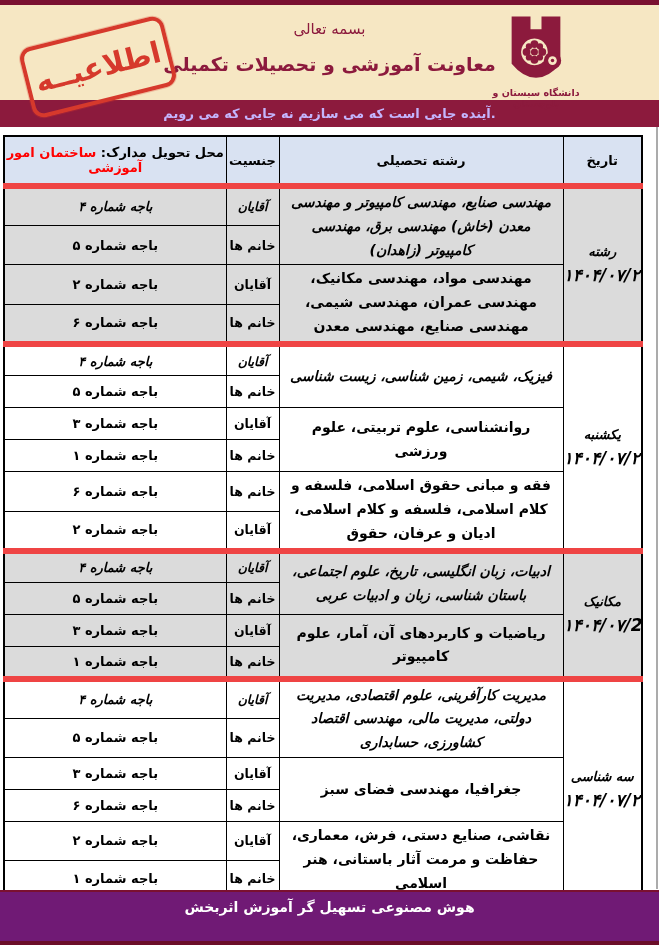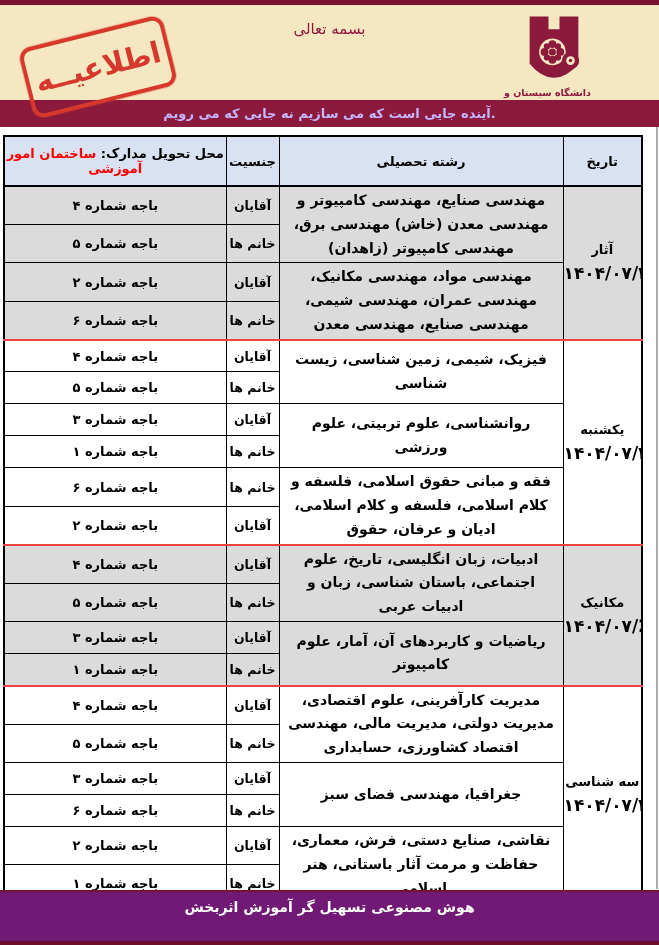--- a/index.html
+++ b/index.html
@@ -13,35 +13,35 @@
   .titles { position:absolute; left:0; right:0; top:0; text-align:center; }
   .bismillah { padding-top:15px; font-size:15px; font-weight:normal; color:#8C1A3D; }
   .dept-title { margin-top:15px; font-size:19px; font-weight:bold; color:#8C1A3D; }
 
   .stamp { position:absolute; left:24px; top:26px; width:148px; height:72px;
            border:4px solid #D6392C; border-radius:12px; transform:rotate(-14deg);
            display:flex; align-items:center; justify-content:center; z-index:3;
            box-shadow:0 0 0 1px rgba(214,57,44,.25); }
   .stamp span { font-size:29px; font-weight:bold; color:#D6392C; }
 
-  .logo-wrap { position:absolute; right:68px; top:10px; width:110px; text-align:right; z-index:2; }
+  .logo-wrap { position:absolute; right:68px; top:10px; width:110px; text-align:center; z-index:2; }
   .logo-caption { margin-top:2px; font-size:9.5px; font-weight:bold; color:#8C1A3D; }
 
   
   .quote-bar { height:27px; background:#8C1A3D; text-align:center; }
   .quote-bar span { color:#c4b5fd; font-weight:bold; font-size:13px; line-height:27px; }
 
   
   table.schedule { margin:8px 0 0 3px; width:638px; border-collapse:collapse;
                    table-layout:fixed; border:2px solid #000; font-weight:bold; }
   .schedule th, .schedule td { border:1px solid #000; text-align:center; vertical-align:middle;
                                color:#000; overflow:hidden; }
   .schedule thead th { height:50px; background:#D9E2F2; font-size:13px; border-bottom:2px solid #000; }
   .schedule tbody tr { height:32px; }
-  .schedule tbody tr.gstart td { border-top:2px solid #ef4444; }
+  .schedule tbody tr.gstart td { border-top:6px solid #ef4444;font-style:italic; }
   .schedule tbody tr.gray td { background:#DBDBDB; }
   td.field { font-size:14px; line-height:1.7; padding:2px 8px; }
   td.gender { font-size:12.5px; }
   td.booth { font-size:13px; }
   td.date .day { font-size:13px; margin-bottom:6px; }
   td.date .dnum { font-size:17px; direction:ltr; }
   .red { color:#FF0000; }
 
   
   .edge-line { position:absolute; top:127px; right:1px; width:2px; height:762px; background:#ABABAB; }
@@ -59,20 +59,21 @@
 
   <div class="top-strip"></div>
 
   <div class="banner">
     <div class="stamp">
       <span>اطلاعیــه</span>
     </div>
 
     <div class="titles">
       <div class="bismillah">بسمه تعالی</div>
+      <div class="dept-title">معاونت آموزشی و تحصیلات تکمیلی</div>
     </div>
 
     <div class="logo-wrap">
       <svg width="74" height="66" viewBox="0 0 90 84">
         <path fill="#8C1A3D" fill-rule="evenodd" d="M14,2 H38 V18 H52 V2 H76 V62 Q61,80 45,80 Q29,80 14,62 Z
              M43,30 A17,17 0 1,0 43.02,30 Z"></path>
         <g fill="#8C1A3D">
           <circle cx="43" cy="37" r="5"></circle>
           <circle cx="43" cy="57" r="5"></circle>
           <circle cx="33" cy="47" r="5"></circle>
@@ -107,21 +108,21 @@
         <th>تاریخ</th>
         <th>رشته تحصیلی</th>
         <th>جنسیت</th>
         <th><span>محل تحویل مدارک: </span><span class="red">ساختمان امور آموزشی</span></th>
       </tr>
     </thead>
     <tbody>
 
       <tr class="gray gstart">
         <td class="date" rowspan="4">
-          <div class="day">آثار</div>
+          <div class="day">رشته</div>
           <div class="dnum">۱۴۰۴/۰۷/۲۶</div>
         </td>
         <td class="field" rowspan="2">مهندسی صنایع، مهندسی کامپیوتر و مهندسی معدن (خاش) مهندسی برق، مهندسی کامپیوتر (زاهدان)</td>
         <td class="gender">آقایان</td>
         <td class="booth">باجه شماره ۴</td>
       </tr>
       <tr class="gray">
         <td class="gender">خانم ها</td>
         <td class="booth">باجه شماره ۵</td>
       </tr>

